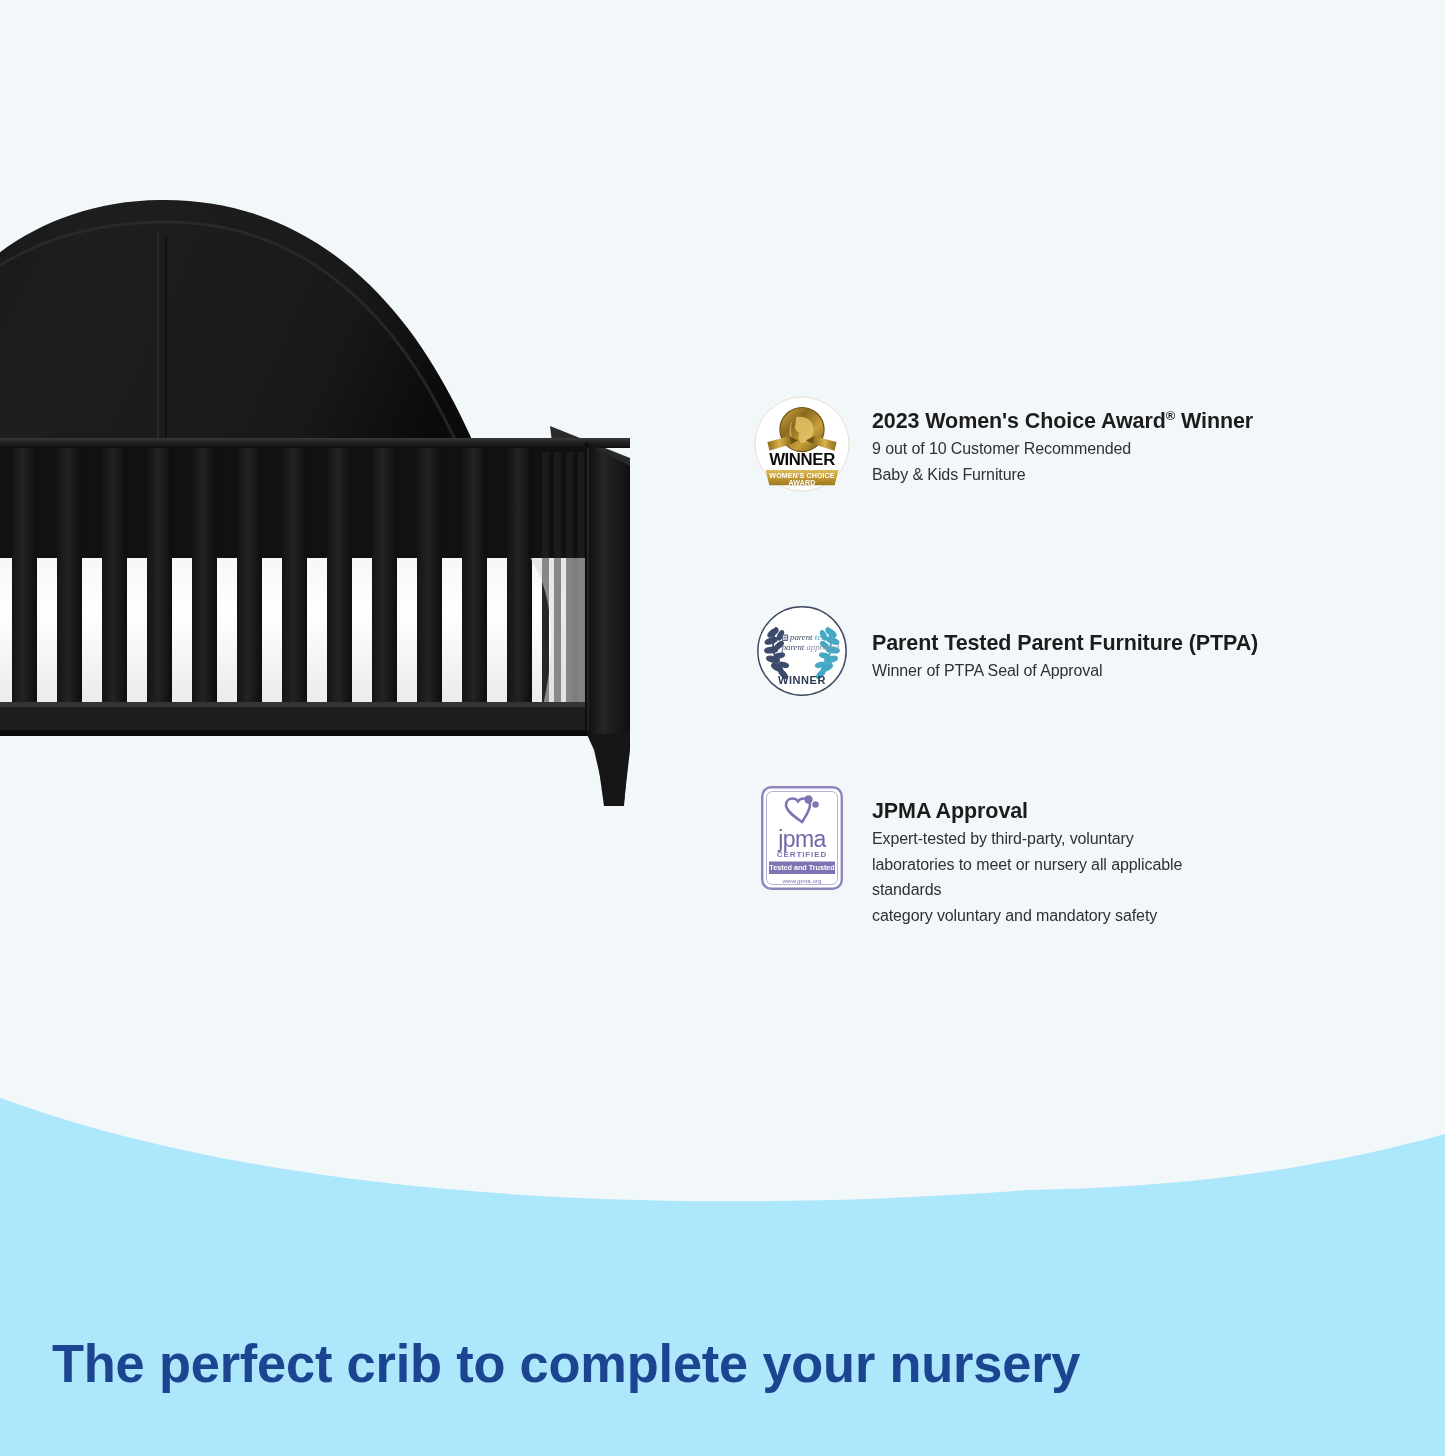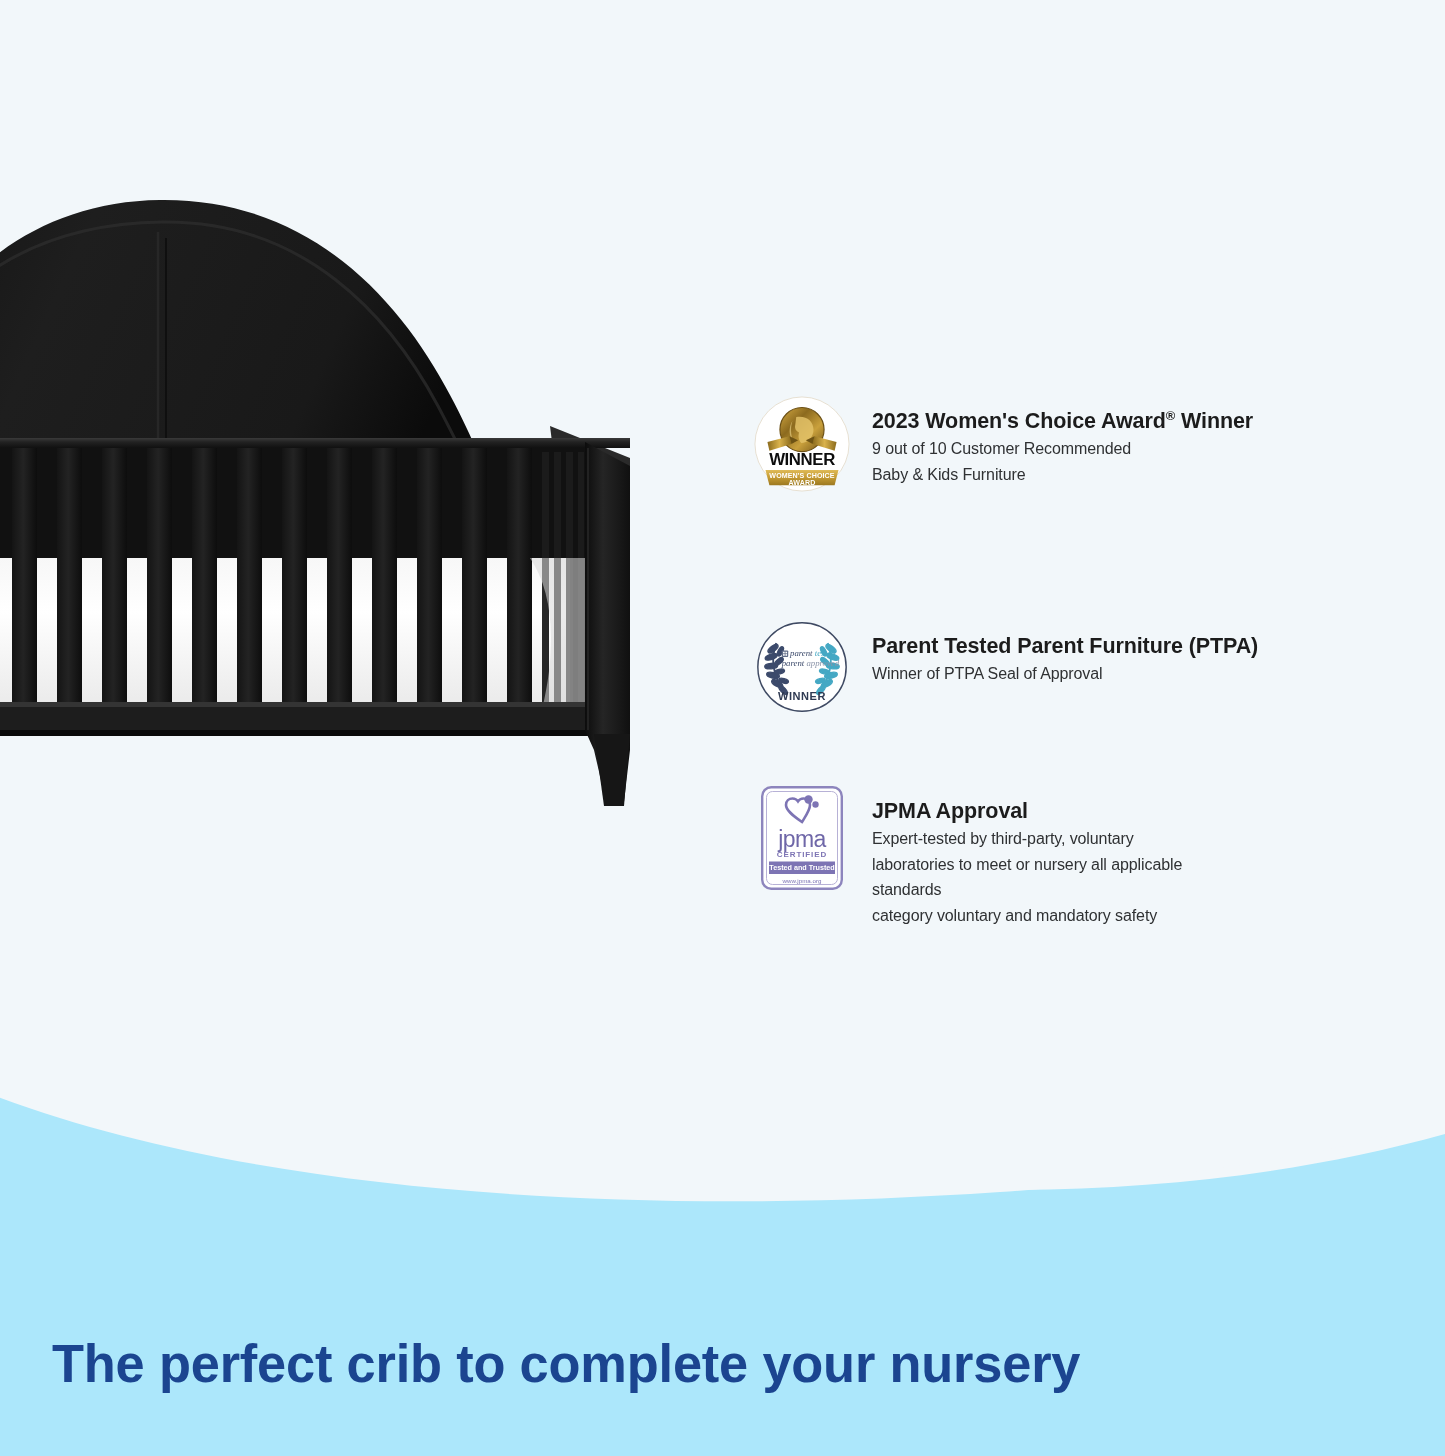--- a/index.html
+++ b/index.html
@@ -65,21 +65,21 @@
     top: 396px;
     width: 640px;
   }
   .feature-row {
     position: absolute;
     left: 0;
     display: flex;
     align-items: flex-start;
   }
   .feature-row.r1 { top: 0px; }
-  .feature-row.r2 { top: 225px; }
+  .feature-row.r2 { top: 209px; align-items: center; }
   .feature-row.r3 { top: 390px; }
 
   .badge-slot {
     width: 100px;
     flex: 0 0 100px;
     display: flex;
     align-items: flex-start;
     justify-content: center;
   }
   .feature-text {

